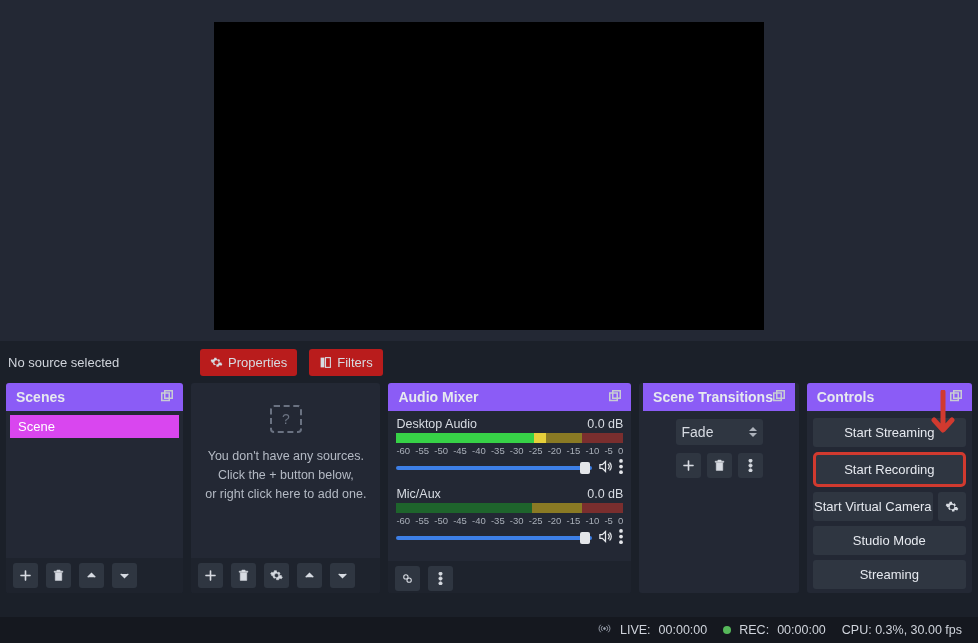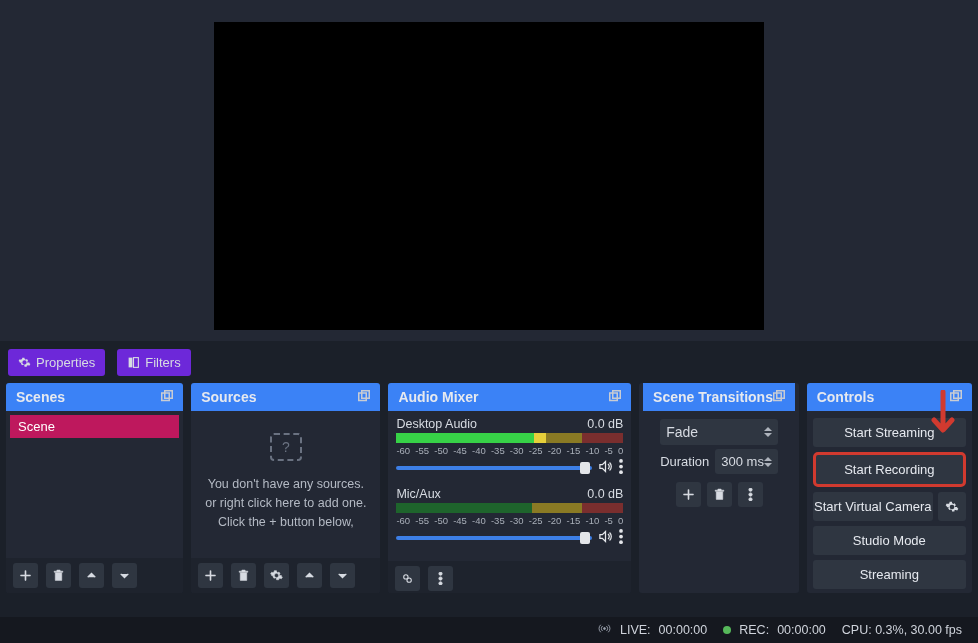--- a/index.html
+++ b/index.html
@@ -3,37 +3,37 @@
 <meta charset="utf-8">
 <style>
   * { box-sizing: border-box; margin: 0; padding: 0; font-family: "Helvetica Neue", Arial, sans-serif; }
   body { background: #1b2029; color: #d7dbe2; width: 978px; height: 643px; overflow: hidden; position: relative; font-size: 13px; }
   
   .preview-area { height: 341px; width: 100%; background: #232834; display: flex; align-items: center; justify-content: center; }
   .preview-canvas { width: 550px; height: 308px; background: #000; margin-top: 10px; }
 
   .mid-bar { height: 42px; display: flex; align-items: center; background: #1b2029; padding: 0 8px; gap: 12px; }
   .no-source { font-size: 13px; color: #d0d4db; width: 180px; }
-  .btn { background: #6d28d9; color: #d7dbe2; border: none; padding: 6px 10px; border-radius: 3px; font-size: 13px; display: inline-flex; align-items: center; gap: 5px; cursor: pointer; }
+  .btn { background: #b91c1c; color: #d7dbe2; border: none; padding: 6px 10px; border-radius: 3px; font-size: 13px; display: inline-flex; align-items: center; gap: 5px; cursor: pointer; }
   .gear-icon, .filter-icon { display:inline-flex; }
   .gear-icon svg, .filter-icon svg { width:13px; height:13px; fill:#d7dbe2; }
 
   .docks { display: flex; gap: 8px; padding: 0 6px; height: 210px; }
   .dock { background: #232834; border-radius: 3px; display: flex; flex-direction: column; overflow: hidden; }
-  .dock-header { background: #3b82f6; padding: 6px 10px; display: flex; align-items: center; justify-content: space-between; font-size: 14px; font-weight: 600; color: #e6e9ef; }
+  .dock-header { background: #8b5cf6; padding: 6px 10px; display: flex; align-items: center; justify-content: space-between; font-size: 14px; font-weight: 600; color: #e6e9ef; }
   .dock-body { flex: 1; padding: 4px; position: relative; }
   .popout-icon svg { width:12px; height:12px; stroke:#c8ccd4; fill:none; stroke-width:2; }
   
   .scenes-dock { width: 178px; }
   .sources-dock { width: 190px; }
   .mixer-dock { width: 244px; }
   .transitions-dock { width: 160px; align-items: center; }
   .controls-dock { width: 166px; }
 
-  .scene-item { background: #be185d; color: #fff; padding: 4px 8px; font-size: 13px; }
+  .scene-item { background: #d946ef; color: #fff; padding: 4px 8px; font-size: 13px; }
   
   .sources-empty { text-align: center; font-size: 12.5px; color: #b4bac4; line-height: 1.5; padding: 4px; }
   .sources-placeholder { margin: 18px auto 14px; width: 32px; height: 28px; border: 2px dashed #6a7281; border-radius: 4px; display:flex; align-items:center; justify-content:center; color:#6a7281; font-size:14px; }
 
   .dock-footer { background: #1e232d; padding: 5px 7px; display: flex; gap: 8px; align-items: center; }
   .ftr-btn { background: #2f3641; width: 25px; height: 25px; border:none; border-radius:3px; display:inline-flex; align-items:center; justify-content:center; cursor:pointer; color:#d7dbe2; }
   .ftr-btn svg { width:13px; height:13px; fill:#d7dbe2; stroke:#d7dbe2; }
 
   .channel { margin: 2px 4px 10px; }
   .ch-head { display:flex; justify-content:space-between; font-size:12.5px; margin-bottom:2px; }
@@ -72,20 +72,21 @@
   .red-arrow svg{ width:26px; height:52px; }
 </style>
 </head>
 <body>
 
 <div class="preview-area">
   <div class="preview-canvas"></div>
 </div>
 
 <div class="mid-bar">
+  <div class="no-source">No source selected</div>
   <button class="btn">
     <span class="gear-icon">
         <svg viewBox="0 0 24 24">
           <path d="M12 8a4 4 0 100 8 4 4 0 000-8zm9 4a7 7 0 01-.1 1.2l2 1.6-2 3.4-2.4-1a7 7 0 01-2 .1l-.4 2.6h-4l-.4-2.6a7 7 0 01-2-1.1l-2.4 1-2-3.4 2-1.6A7 7 0 013 12a7 7 0 01.1-1.2l-2-1.6 2-3.4 2.4 1a7 7 0 012-1.1L7.9 3h4l.4 2.6a7 7 0 012 1.1l2.4-1 2 3.4-2 1.6c.1.4.1.8.1 1.2z"></path>
         </svg>
       </span>
     <span>Properties</span>
   </button>
   <button class="btn">
     <span class="filter-icon">
@@ -129,32 +130,25 @@
         </button>
       <button class="ftr-btn">
           <svg viewBox="0 0 24 24" fill="none">
             <path d="M5 9l7 7 7-7" stroke-width="2.5"></path>
           </svg>
         </button>
     </div>
   </div>
 
   <div class="dock sources-dock">
-    <div class="dock-header">
-      <span>Sources</span>
-      <span class="popout-icon"><svg viewBox="0 0 16 16">
-            <rect x="1" y="4" width="10" height="10"></rect>
-            <rect x="5" y="1" width="10" height="10"></rect>
-          </svg></span>
-    </div>
     <div class="dock-body sources-empty">
       <div class="sources-placeholder">?</div>
       <div>You don't have any sources.</div>
+      <div>Click the + button below,</div>
       <div>or right click here to add one.</div>
-      <div>Click the + button below,</div>
     </div>
     <div class="dock-footer">
       <button class="ftr-btn">
           <svg viewBox="0 0 24 24">
             <path d="M11 3h2v18h-2zM3 11h18v2H3z"></path>
           </svg>
         </button>
       <button class="ftr-btn">
           <svg viewBox="0 0 24 24">
             <path d="M6 7h12v14H6zM4 4h16v2H4zM9 2h6v2H9z"></path>
@@ -283,30 +277,20 @@
             <rect x="5" y="1" width="10" height="10"></rect>
           </svg></span>
     </div>
     <div class="dock-body">
       <div class="trans-select">
         <span>Fade</span>
         <span class="spin">
             <span class="u"></span>
             <span class="d"></span>
           </span>
-      </div>
-      <div class="dur-row">
-        <span>Duration</span>
-        <div class="dur-input">
-          <span>300 ms</span>
-          <span class="spin">
-              <span class="u"></span>
-              <span class="d"></span>
-            </span>
-        </div>
       </div>
       <div class="trans-btns">
         <button class="ftr-btn">
             <svg viewBox="0 0 24 24">
               <path d="M11 3h2v18h-2zM3 11h18v2H3z"></path>
             </svg>
           </button>
         <button class="ftr-btn">
             <svg viewBox="0 0 24 24">
               <path d="M6 7h12v14H6zM4 4h16v2H4zM9 2h6v2H9z"></path>

